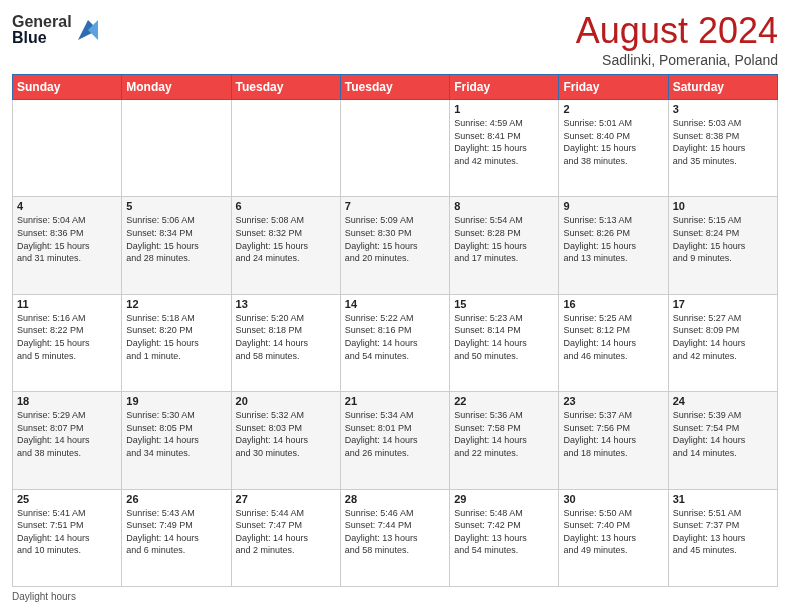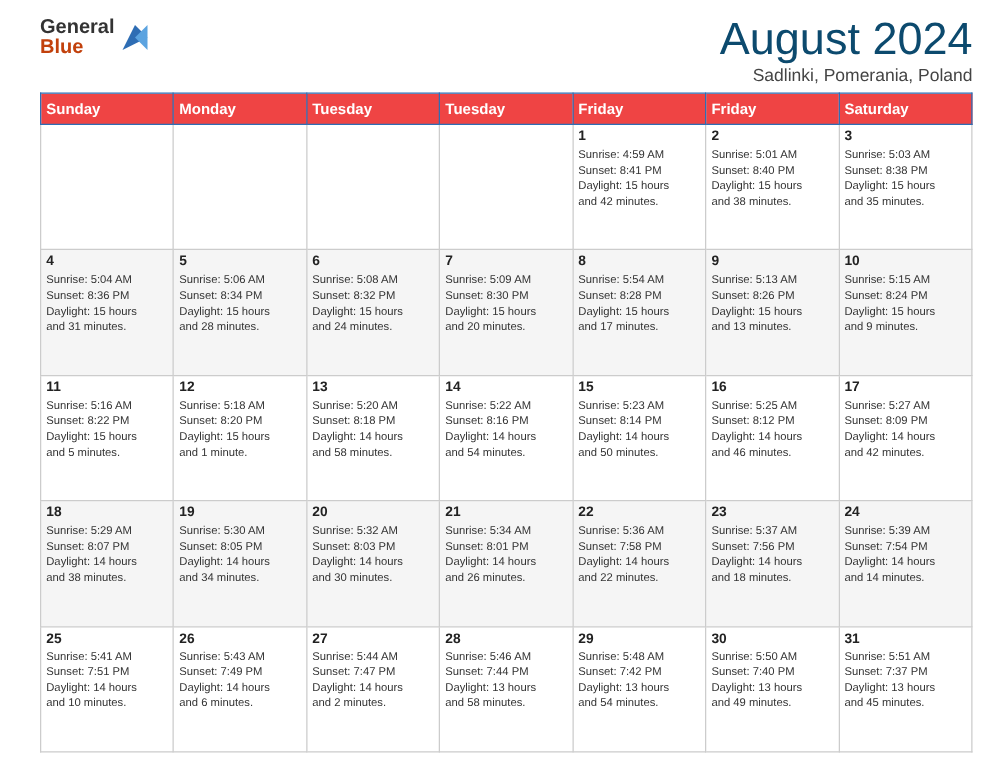--- a/index.html
+++ b/index.html
@@ -6,21 +6,21 @@
     body {
       font-family: Arial, sans-serif;
       background: #fff;
       width: 792px;
       height: 612px;
       overflow: hidden;
     }
     .page {
       width: 792px;
       height: 612px;
-      padding: 10px 14px 10px 32px;
+      padding: 10px 14px 10px 12px;
       display: flex;
       flex-direction: column;
     }
     .header {
       display: flex;
       justify-content: space-between;
       align-items: flex-start;
       margin-bottom: 6px;
     }
     .logo {
@@ -34,34 +34,34 @@
       line-height: 1;
     }
     .logo-general {
       font-size: 16px;
       font-weight: bold;
       color: #333;
     }
     .logo-blue {
       font-size: 16px;
       font-weight: bold;
-      color: #c2410c;
+      color: #0f172a;
     }
     .logo-icon {
       width: 28px;
       height: 28px;
       margin-left: 2px;
     }
     .title-area {
       text-align: right;
     }
     .month-title {
       font-size: 36px;
       font-weight: normal;
-      color: #0c4a6e;
+      color: #b91c1c;
       text-align: center;
     }
     .location {
       font-size: 14px;
       color: #444;
     }
     .calendar {
       flex: 1;
       border: 1px solid #ccc;
       border-collapse: collapse;
@@ -375,13 +375,14 @@
             <span class="day-num">31</span>
             <div class="day-info" style="white-space: pre-line;">Sunrise: 5:51 AM
 Sunset: 7:37 PM
 Daylight: 13 hours
 and 45 minutes.</div>
           </td>
         </tr>
       </tbody>
   </table>
 
+  <div class="footer-note">Daylight hours</div>
 </div>
 
 </body></html>

